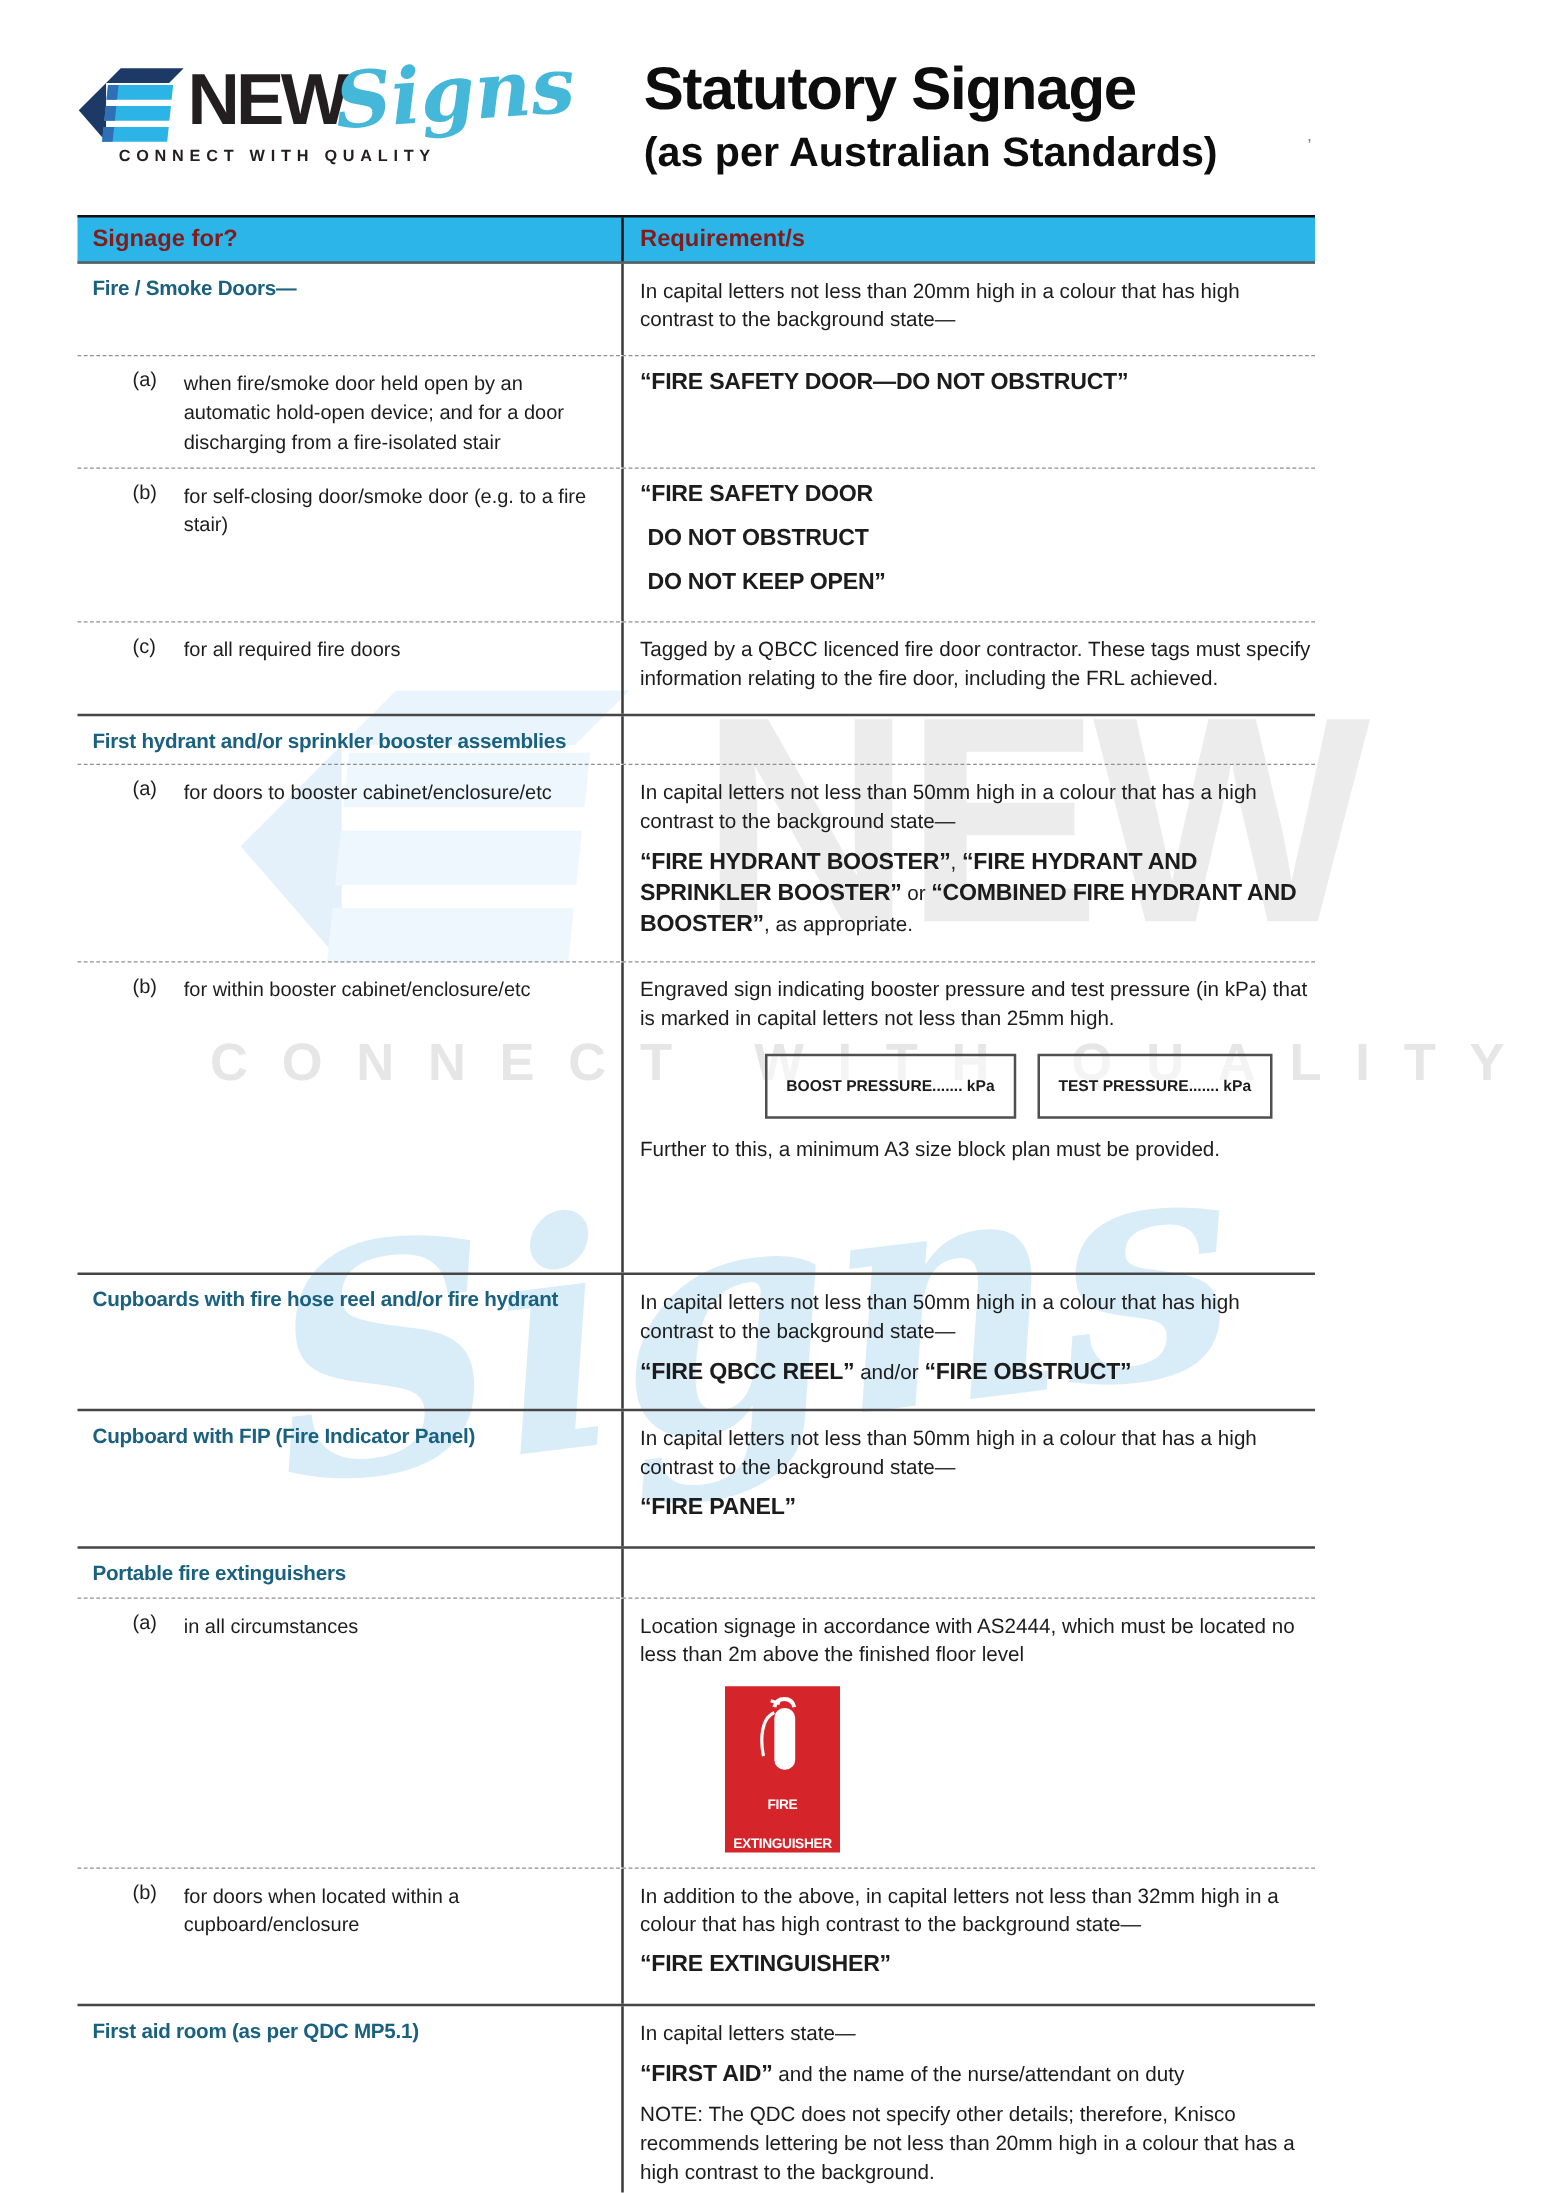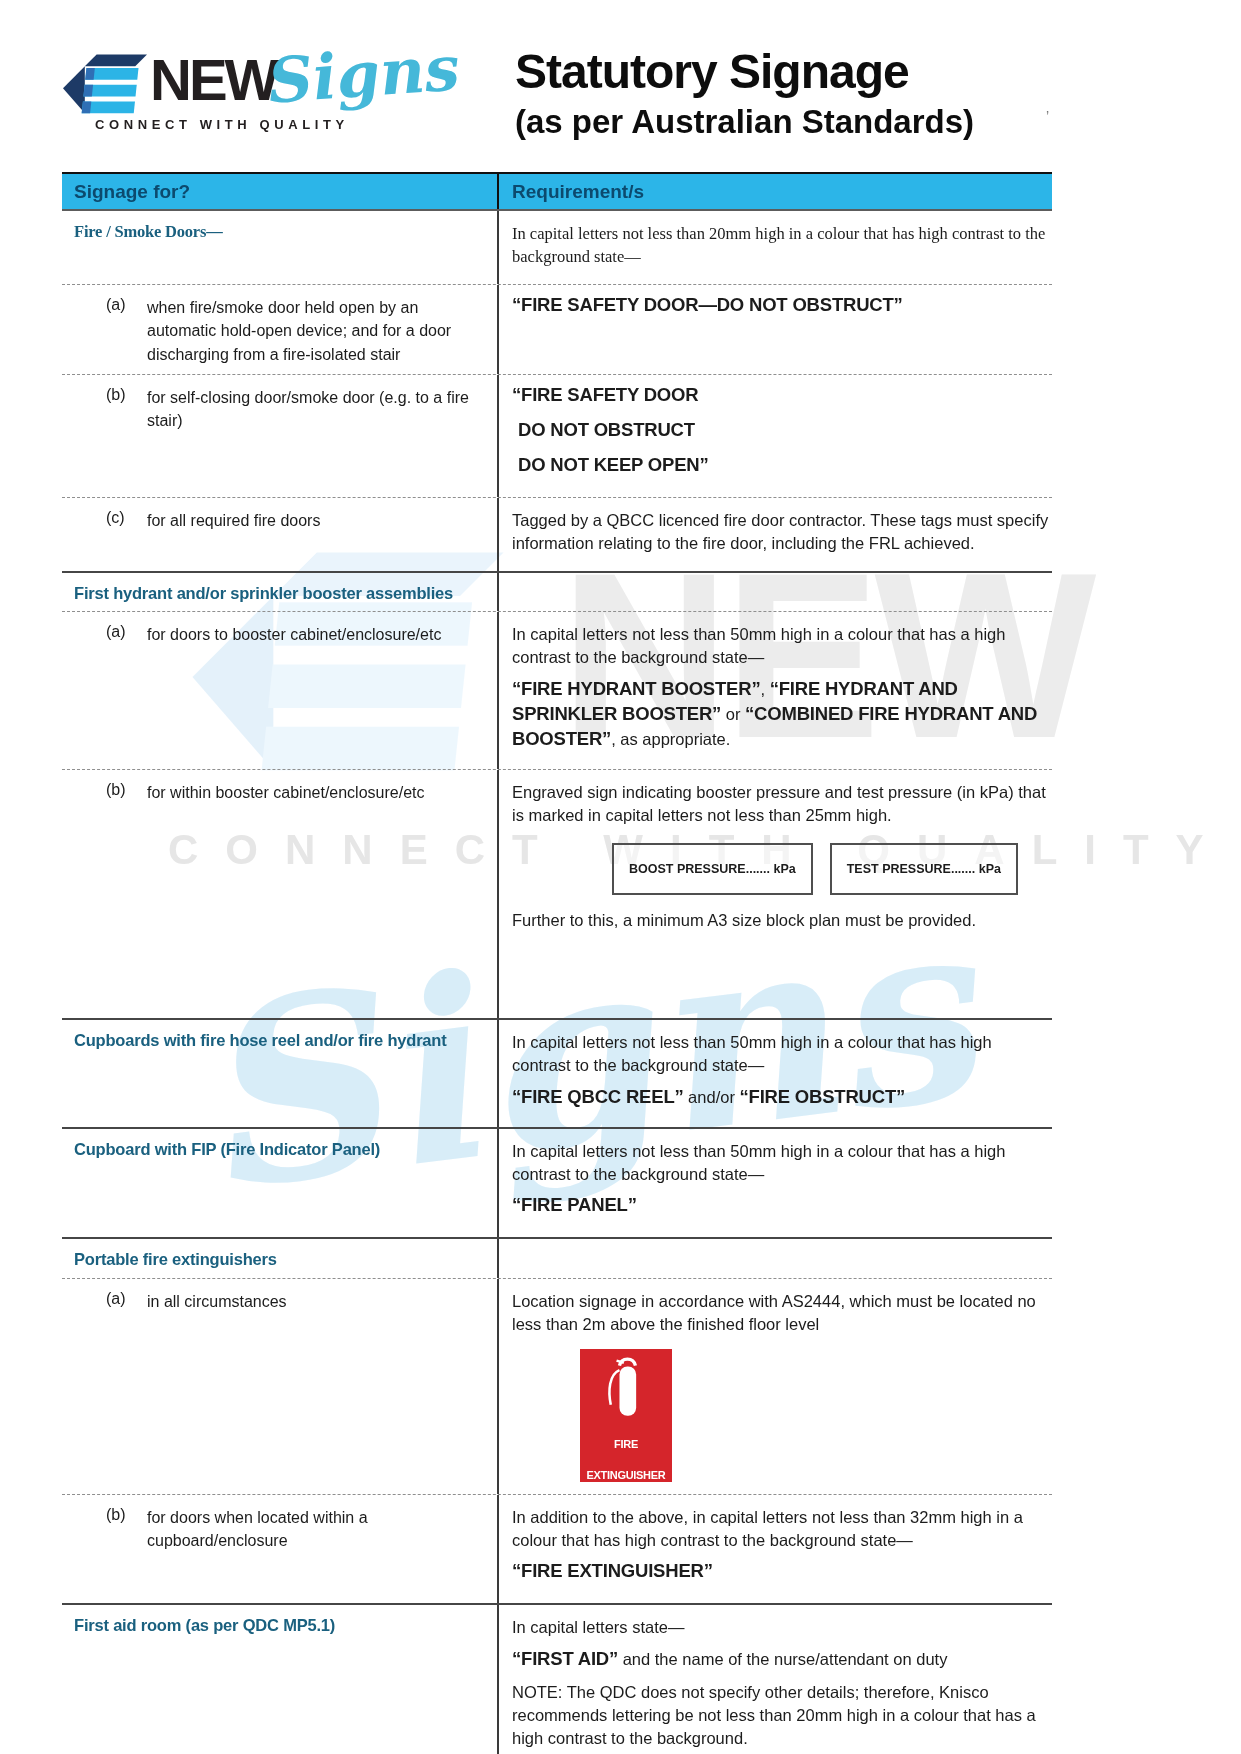--- a/index.html
+++ b/index.html
@@ -18,41 +18,41 @@
   .brand-new { position:absolute; left:150px; top:46px; font-size:58px; font-weight:bold; letter-spacing:-3px; color:#231f20; }
   .brand-signs { position:absolute; left:268px; top:38px; font-family:"DejaVu Serif", serif; font-style:italic; font-weight:bold; font-size:62px; color:#45b8d9; transform:rotate(-4deg); }
   .brand-tagline { position:absolute; left:95px; top:117px; font-size:13px; font-weight:bold; letter-spacing:4.6px; color:#231f20; white-space:nowrap; }
   .doc-title { position:absolute; left:515px; top:44px; font-size:48px; font-weight:bold; color:#0d0d0d; letter-spacing:-1px; }
   .doc-subtitle { position:absolute; left:515px; top:103px; font-size:33px; font-weight:bold; color:#0d0d0d; }
   .stray { position:absolute; left:1046px; top:108px; font-size:14px; color:#777; }
 
   
   .tbl { position:absolute; z-index:1; left:62px; top:172px; width:990px; background:transparent; }
   .trow { display:grid; grid-template-columns:435px 1fr; }
-  .thead { background:#2cb5e8; border-top:2px solid #101010; border-bottom:2px solid #5c5c5c; color:#0c4a6e; font-weight:bold; font-size:19px; }
+  .thead { background:#2cb5e8; border-top:2px solid #101010; border-bottom:2px solid #5c5c5c; color:#7f1d1d; font-weight:bold; font-size:19px; }
   .thead .cell { padding:7px 10px 6px 12px; }
   .cell { padding:9px 10px 8px 12px; }
   .cell.right { border-left:2px solid #3a3a3a; padding-left:13px; padding-right:0; }
   .thead .cell.right { border-left:2px solid #101010; }
   .dashed { border-bottom:1px dashed #8f8f8f; }
   .solid  { border-bottom:2px solid #464646; }
 
   .section-label { color:#1a607f; font-weight:bold; font-size:16.5px; letter-spacing:-0.2px; padding-top:2px; }
   .sub { display:flex; gap:13px; padding-left:32px; padding-top:2px; }
   .letter { width:28px; flex:none; font-size:16px; }
   .subtext { max-width:352px; font-size:16px; line-height:1.45; }
 
   .body-text { font-size:16.5px; line-height:1.4; margin:2px 0 8px 0; }
   .sign-text { font-size:18.5px; font-weight:bold; line-height:1.35; margin:4px 0 9px 0; letter-spacing:-0.2px; }
   .sign-text .plain { font-weight:normal; font-size:16.5px; letter-spacing:0; }
   .sign-line { font-size:18.5px; font-weight:bold; margin:0 0 13px 0; letter-spacing:-0.2px; }
   .sign-line.ind { padding-left:6px; }
 
   
-  .r1 {min-height:52px;font-family:Liberation Serif, serif;} .r2 {min-height:80px;} .r3 {min-height:97px;}
+  .r1 {min-height:52px;} .r2 {min-height:80px;} .r3 {min-height:97px;}
   .r4 {min-height:53px;} .r5 {min-height:36px;} .r6 {min-height:136px;}
   .r7 {min-height:250px;} .r8 {min-height:97px;} .r9 {min-height:98px;}
   .r10{min-height:40px;} .r11{min-height:210px;} .r12{min-height:98px;}
   .r13{min-height:150px;}
 
   
   .kpa-wrap { display:flex; gap:17px; margin:16px 0 14px 100px; }
   .kpa-box { border:2px solid #4f4f4f; background:rgba(255,255,255,.55); padding:17px 15px; font-size:12.5px; font-weight:bold; color:#1c1c1c; white-space:nowrap; }
 
   

